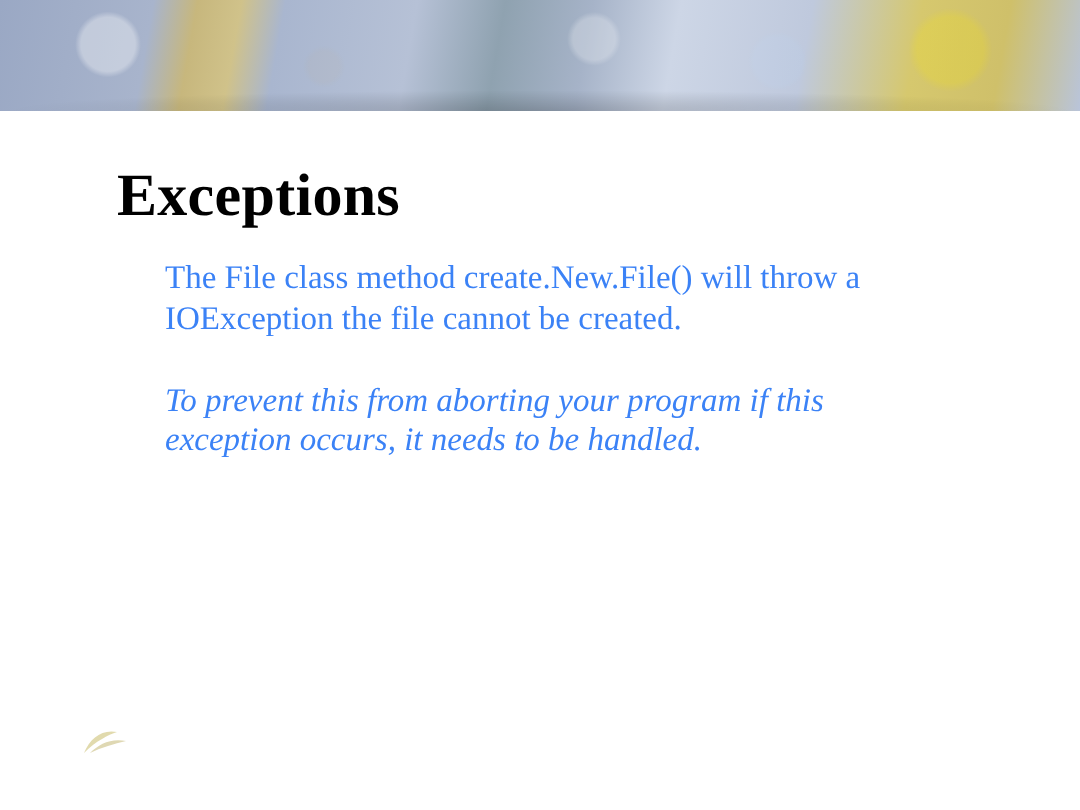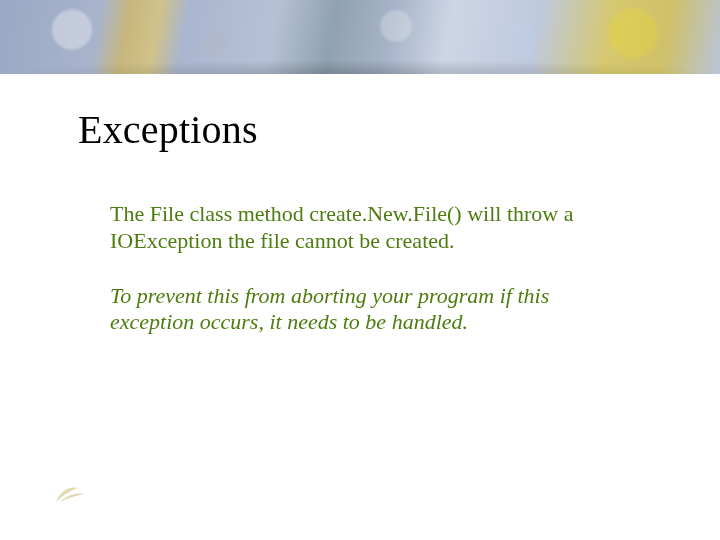--- a/index.html
+++ b/index.html
@@ -51,33 +51,32 @@
     content: "";
     position: absolute;
     left: 0; right: 0; bottom: -14px; height: 28px;
     background: radial-gradient(ellipse at center, rgba(0,0,0,0.18) 0%, rgba(0,0,0,0) 70%);
   }
   .title {
     position: absolute;
     left: 78px;
     top: 106px;
     font-size: 40px;
-    font-weight: normal;
+    font-weight: bold;
     color: #000;
     letter-spacing: 0.2px;
   }
   .body {
     position: absolute;
     left: 110px;
     top: 172px;
     width: 520px;
-    color: #4d7c0f;
+    color: #3b82f6;
     font-size: 22px;
     line-height: 1.22;
-    margin-top: 29px;
   }
   .para2 {
     margin-top: 28px;
     font-style: italic;
   }
   .corner-accent {
     position: absolute;
     left: 54px;
     bottom: 36px;
     width: 34px;

